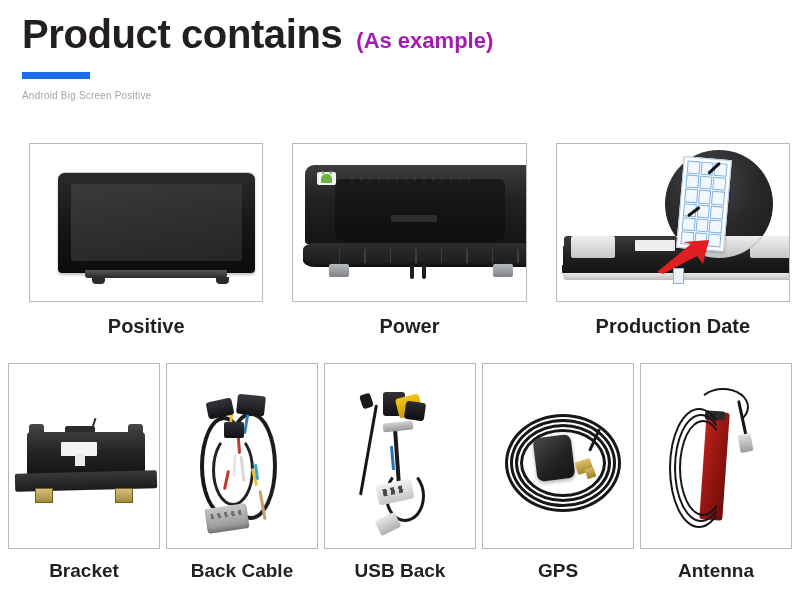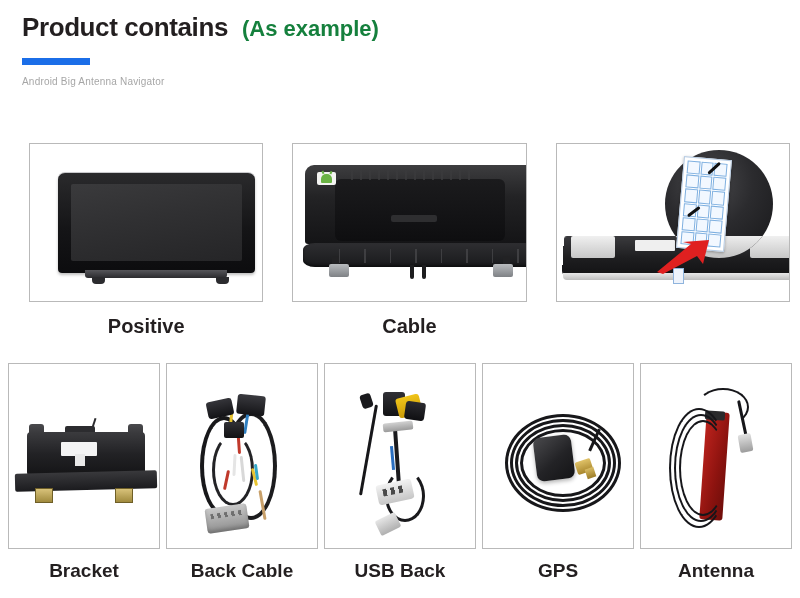--- a/index.html
+++ b/index.html
@@ -21,30 +21,30 @@
     left: 22px;
     top: 14px;
     width: 760px;
   }
   .title-row {
     display: flex;
     align-items: baseline;
     gap: 14px;
   }
   .title {
-    font-size: 26px;
+    font-size: 40px;
     font-weight: bold;
     color: #231f20;
     letter-spacing: -0.4px;
     line-height: 1;
   }
   .subtitle-paren {
     font-size: 22px;
     font-weight: bold;
-    color: #15803d;
+    color: #a21caf;
     line-height: 1;
     text-align: right;
   }
   .accent-bar {
     margin-top: 18px;
     width: 68px;
     height: 7px;
     background: #1b6ee8;
   }
   .tagline {
@@ -677,21 +677,21 @@
 </style>
 </head>
 <body>
 
 <div class="header">
   <div class="title-row">
     <span class="title">Product contains</span>
     <span class="subtitle-paren">(As example)</span>
   </div>
   <div class="accent-bar"></div>
-  <div class="tagline">Android  Big Antenna Navigator</div>
+  <div class="tagline">Android  Big Screen Positive</div>
 </div>
 
 <div class="row row-top">
 
   <div class="cell">
     <div class="card">
       <div class="stage">
         <div class="hu-front-bezel">
           <div class="hu-front-screen"></div>
         </div>
@@ -717,21 +717,21 @@
         <div class="hu-back-clipstem r"></div>
         <div class="hu-back-pin p1"></div>
         <div class="hu-back-pin p2"></div>
         <div class="hu-back-clip l"></div>
         <div class="hu-back-clip r"></div>
         <div class="android-label">
           <div class="android-glyph"></div>
         </div>
       </div>
     </div>
-    <div class="caption">Cable</div>
+    <div class="caption">Power</div>
   </div>
 
   <div class="cell">
     <div class="card">
       <div class="stage">
         <div class="pd-device"></div>
         <div class="pd-device-foot"></div>
         <div class="pd-pad l"></div>
         <div class="pd-pad r"></div>
         <div class="pd-slot"></div>
@@ -764,20 +764,21 @@
               <i></i>
           </div>
           <div class="pd-scratch s1"></div>
           <div class="pd-scratch s2"></div>
         </div>
         <svg class="pd-arrow" viewBox="0 0 54 34">
           <polygon points="0,32 34,4 26,2 52,0 46,24 40,16 6,34" fill="#e02020"></polygon>
         </svg>
       </div>
     </div>
+    <div class="caption">Production Date</div>
   </div>
 
 </div>
 
 <div class="row row-bottom">
 
   <div class="cell">
     <div class="card">
       <div class="stage">
         <div class="br-stem"></div>

